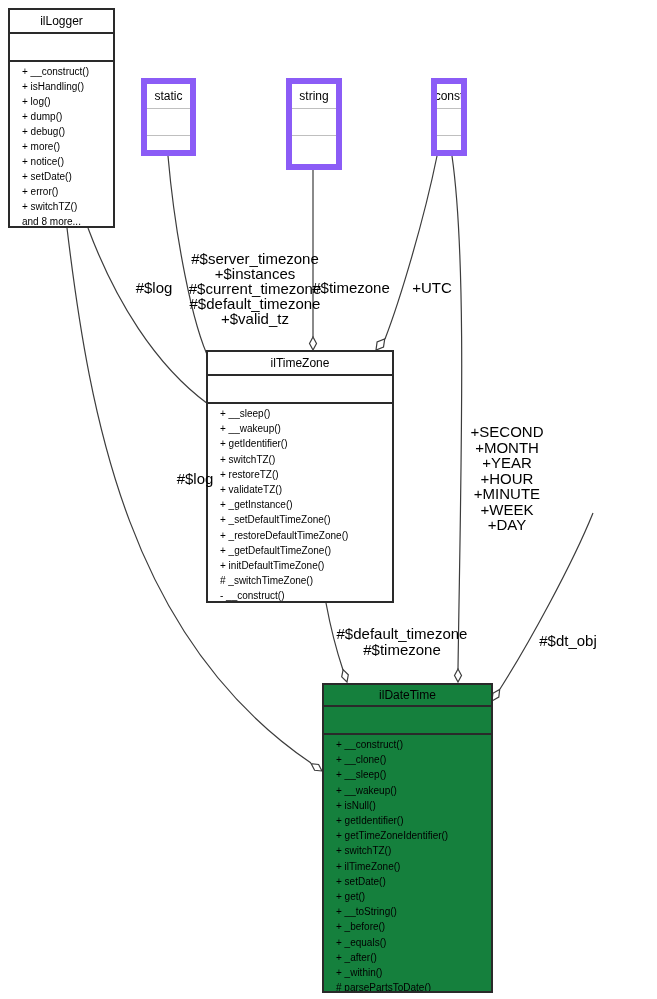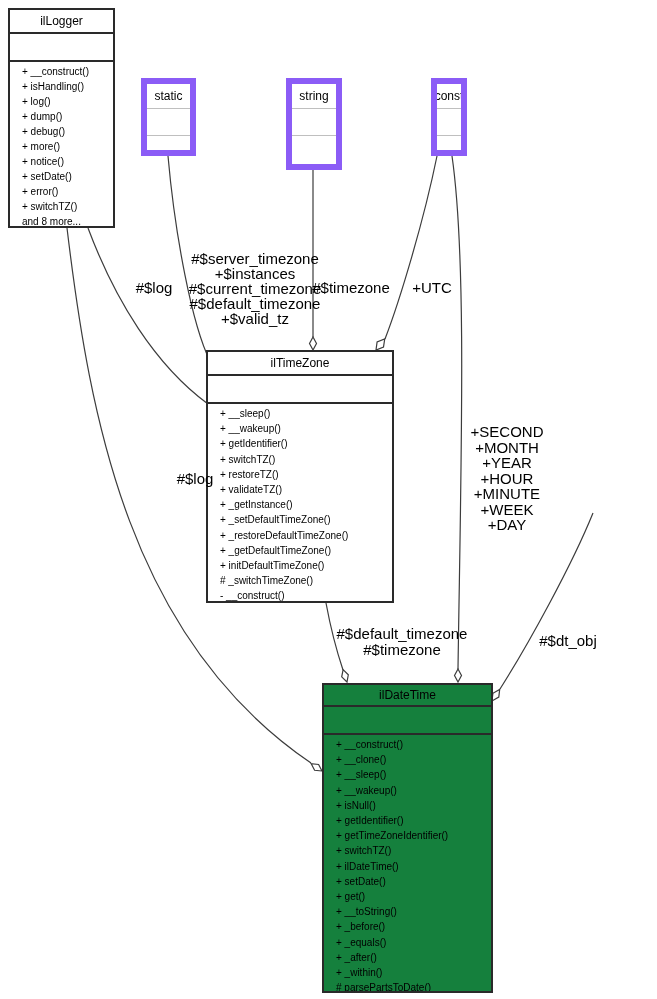--- a/index.html
+++ b/index.html
@@ -125,21 +125,21 @@
     <div class="sec-empty" style="height:26px"></div>
     <div class="sec-methods">
         <div class="member">+ __construct()</div>
         <div class="member">+ __clone()</div>
         <div class="member">+ __sleep()</div>
         <div class="member">+ __wakeup()</div>
         <div class="member">+ isNull()</div>
         <div class="member">+ getIdentifier()</div>
         <div class="member">+ getTimeZoneIdentifier()</div>
         <div class="member">+ switchTZ()</div>
-        <div class="member">+ ilDateTime()</div>
+        <div class="member">+ ilTimeZone()</div>
         <div class="member">+ setDate()</div>
         <div class="member">+ get()</div>
         <div class="member">+ __toString()</div>
         <div class="member">+ _before()</div>
         <div class="member">+ _equals()</div>
         <div class="member">+ _after()</div>
         <div class="member">+ _within()</div>
         <div class="member"># parsePartsToDate()</div>
       </div>
   </div>

